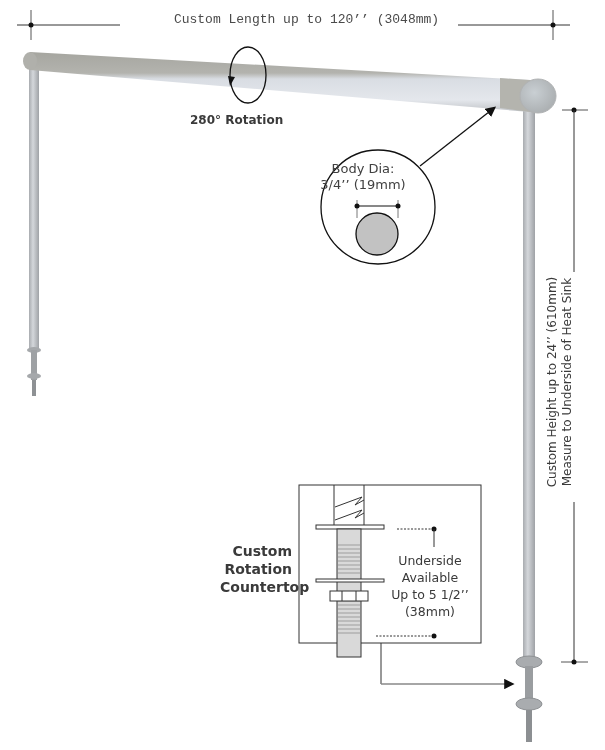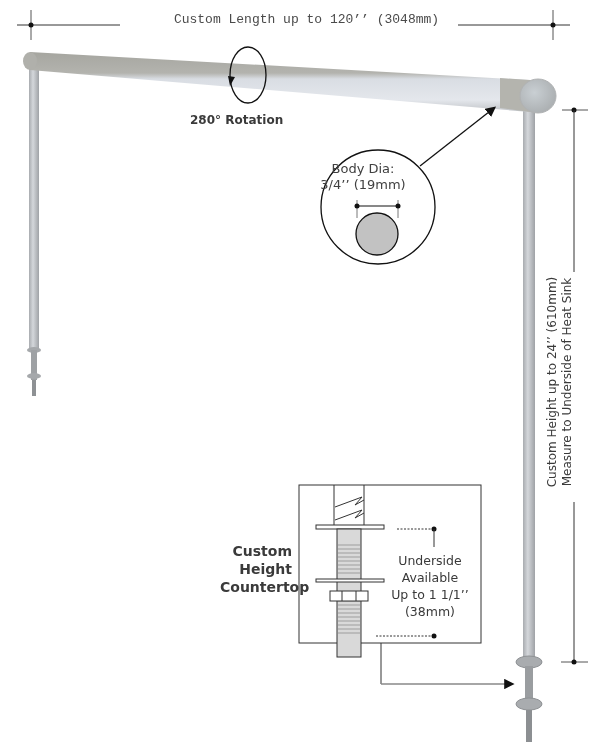--- a/index.html
+++ b/index.html
@@ -149,22 +149,22 @@
   <div>3/4’’ (19mm)</div>
 </div>
 
 <div class="txt height-label">
   <div>Custom Height up to 24’’ (610mm)</div>
   <div>Measure to Underside of Heat Sink</div>
 </div>
 
 <div class="txt custom-lengths">
   <div>Custom</div>
-  <div>Height</div>
+  <div>Rotation</div>
   <div>Countertop</div>
 </div>
 
 <div class="txt countertop">
   <div>Underside</div>
   <div>Available</div>
-  <div>Up to 1 1/1’’</div>
+  <div>Up to 5 1/2’’</div>
   <div>(38mm)</div>
 </div>
 
 </body></html>

